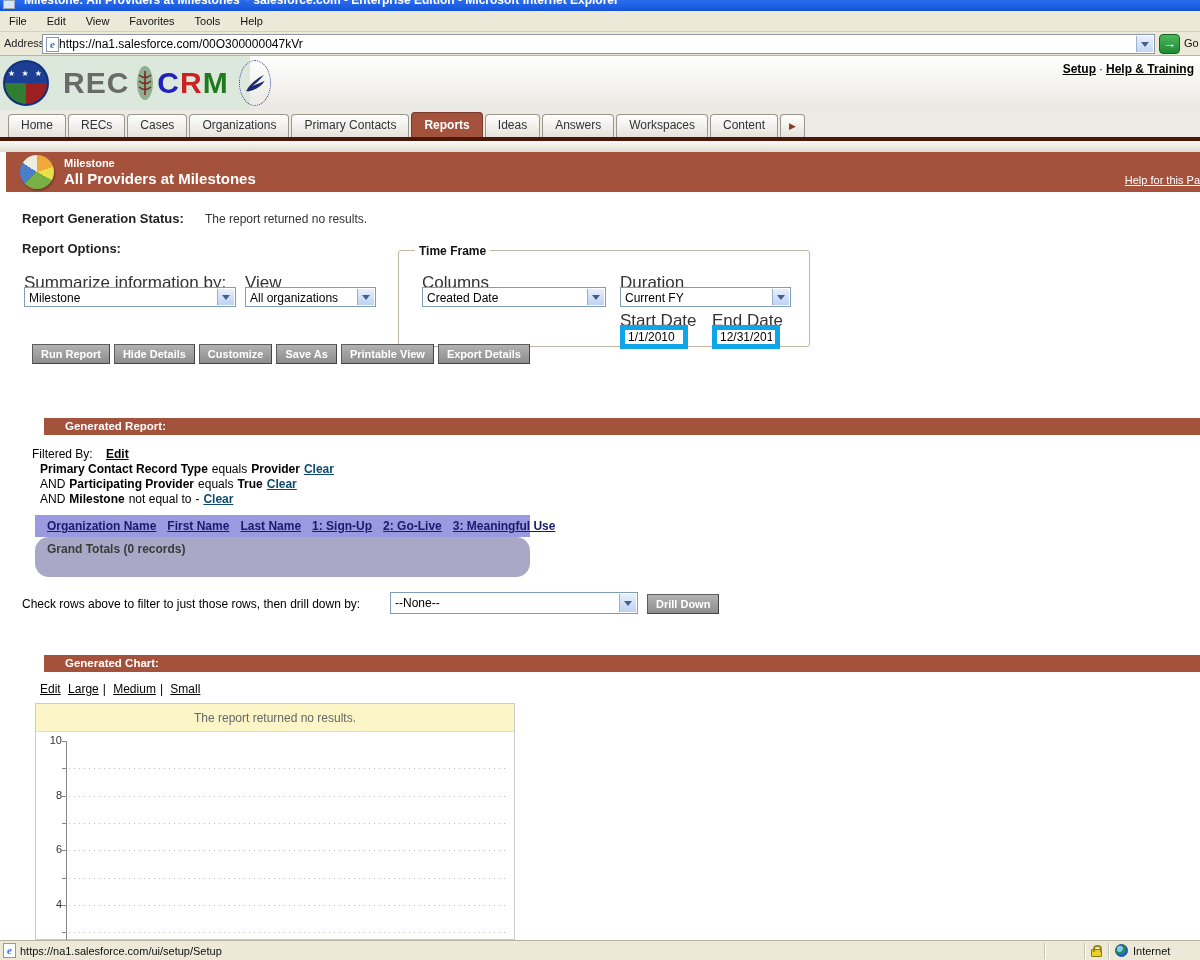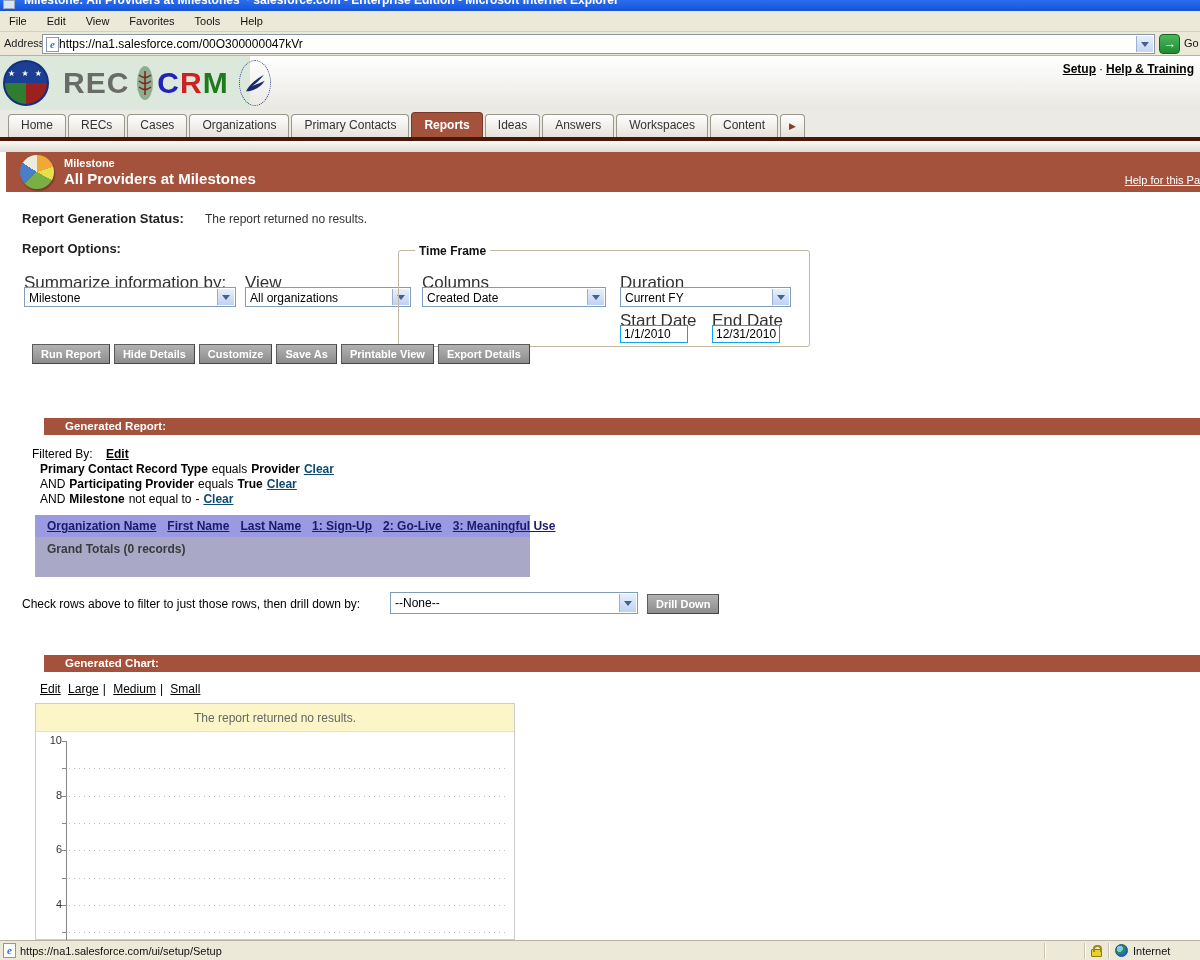--- a/index.html
+++ b/index.html
@@ -85,21 +85,21 @@
   
   .rs-label { position:absolute; left:22px; top:211px; font-size:13px; font-weight:bold; color:#222; }
   .rs-value { position:absolute; left:205px; top:212px; font-size:12px; color:#333; }
   .ro-heading { position:absolute; left:22px; top:241px; font-size:13px; font-weight:bold; color:#222; }
   .flabel { position:absolute; font-size:17px; color:#333; }
   .xpselect { position:absolute; height:20px; background:#fff; border:1px solid #7f9db9; }
   .xpselect .val { position:absolute; left:4px; top:3px; font-size:12px; color:#000; white-space:nowrap; }
   .xpselect .btn { position:absolute; right:1px; top:1px; bottom:1px; width:17px;
     background:linear-gradient(#e8f0fc,#bed2f2); border-left:1px solid #9ab0cc;
     display:flex; align-items:center; justify-content:center; }
-  .xpinput { position:absolute; height:18px; width:68px; background:#fff; border:1px solid #0ea5e9;
+  .xpinput { position:absolute; height:24px; width:68px; background:#fff; border:5px solid #0ea5e9;
     font-size:12px; color:#000; padding:1px 3px; font-family:"Liberation Sans",sans-serif; }
   .timeframe { position:absolute; left:398px; top:250px; width:412px; height:97px;
     border:1px solid #c0b8a4; border-radius:3px; }
   .tf-legend { position:absolute; left:16px; top:-7px; background:#fff; padding:0 4px;
     font-size:12px; font-weight:bold; color:#111; }
 
   .btnrow { position:absolute; left:22px; top:344px; display:flex;padding-left:10px; }
   .graybtn { background:linear-gradient(#b2b2b2,#8d8d8d); border:1px solid #5c5c5c;
     border-right-color:#444; border-bottom-color:#444; color:#fff; font-weight:bold; font-size:11px;
     padding:3px 8px; margin-right:4px; white-space:nowrap; font-family:"Liberation Sans",sans-serif; }
@@ -113,21 +113,21 @@
   .edit-link { position:absolute; left:106px; top:447px; font-size:12px; font-weight:bold; color:#000; text-decoration:underline; }
   .filterline { position:absolute; left:40px; font-size:12px; color:#000; }
   .filterline span { margin-right:4px; }
   .filterline .b { font-weight:bold; }
   .filterline a { font-weight:bold; color:#0c4a6e; text-decoration:underline; }
 
   .gtable { position:absolute; left:35px; top:515px; width:495px; height:62px; }
   .gtable .thead { height:22px; background:#9a9ae0; display:flex; align-items:center; padding-left:12px; }
   .gtable .thead a { font-size:12px; font-weight:bold; color:#1a1a6e; text-decoration:underline;
     margin-right:11px; white-space:nowrap; }
-  .gtable .tbody { height:40px; background:#a9a9c7; padding:5px 0 0 12px; }
+  .gtable .tbody { height:40px; background:#a9a9c7; padding:5px 0 0 12px;border-radius:14px; }
   .gtable .tbody .gt { font-size:12px; font-weight:bold; color:#3a3a3a; }
 
   .drill-label { position:absolute; left:22px; top:597px; font-size:12px; color:#000; }
   .drill-select { left:390px; top:592px; width:248px; height:22px; }
   .drill-btn { position:absolute; left:647px; top:594px; }
 
   
   .sizelinks { position:absolute; left:40px; top:682px; font-size:12px; color:#000; }
   .sizelinks a { color:#000; text-decoration:underline; margin-right:4px; }
   .sizelinks .sep { margin-right:4px; }
@@ -242,21 +242,21 @@
 
   <div class="flabel" style="left:24px; top:273px;">Summarize information by:</div>
   <div class="xpselect" style="left:24px; top:287px; width:212px;">
     <div class="val">Milestone</div>
     <div class="btn">
         <div class="css-down"></div>
       </div>
   </div>
 
   <div class="flabel" style="left:245px; top:273px;">View</div>
-  <div class="xpselect" style="left:245px; top:287px; width:166px;">
+  <div class="xpselect" style="left:245px; top:287px; width:131px;">
     <div class="val">All organizations</div>
     <div class="btn">
         <div class="css-down"></div>
       </div>
   </div>
 
   <div class="timeframe">
     <div class="tf-legend">Time Frame</div>
   </div>
   <div class="flabel" style="left:422px; top:273px;">Columns</div>

